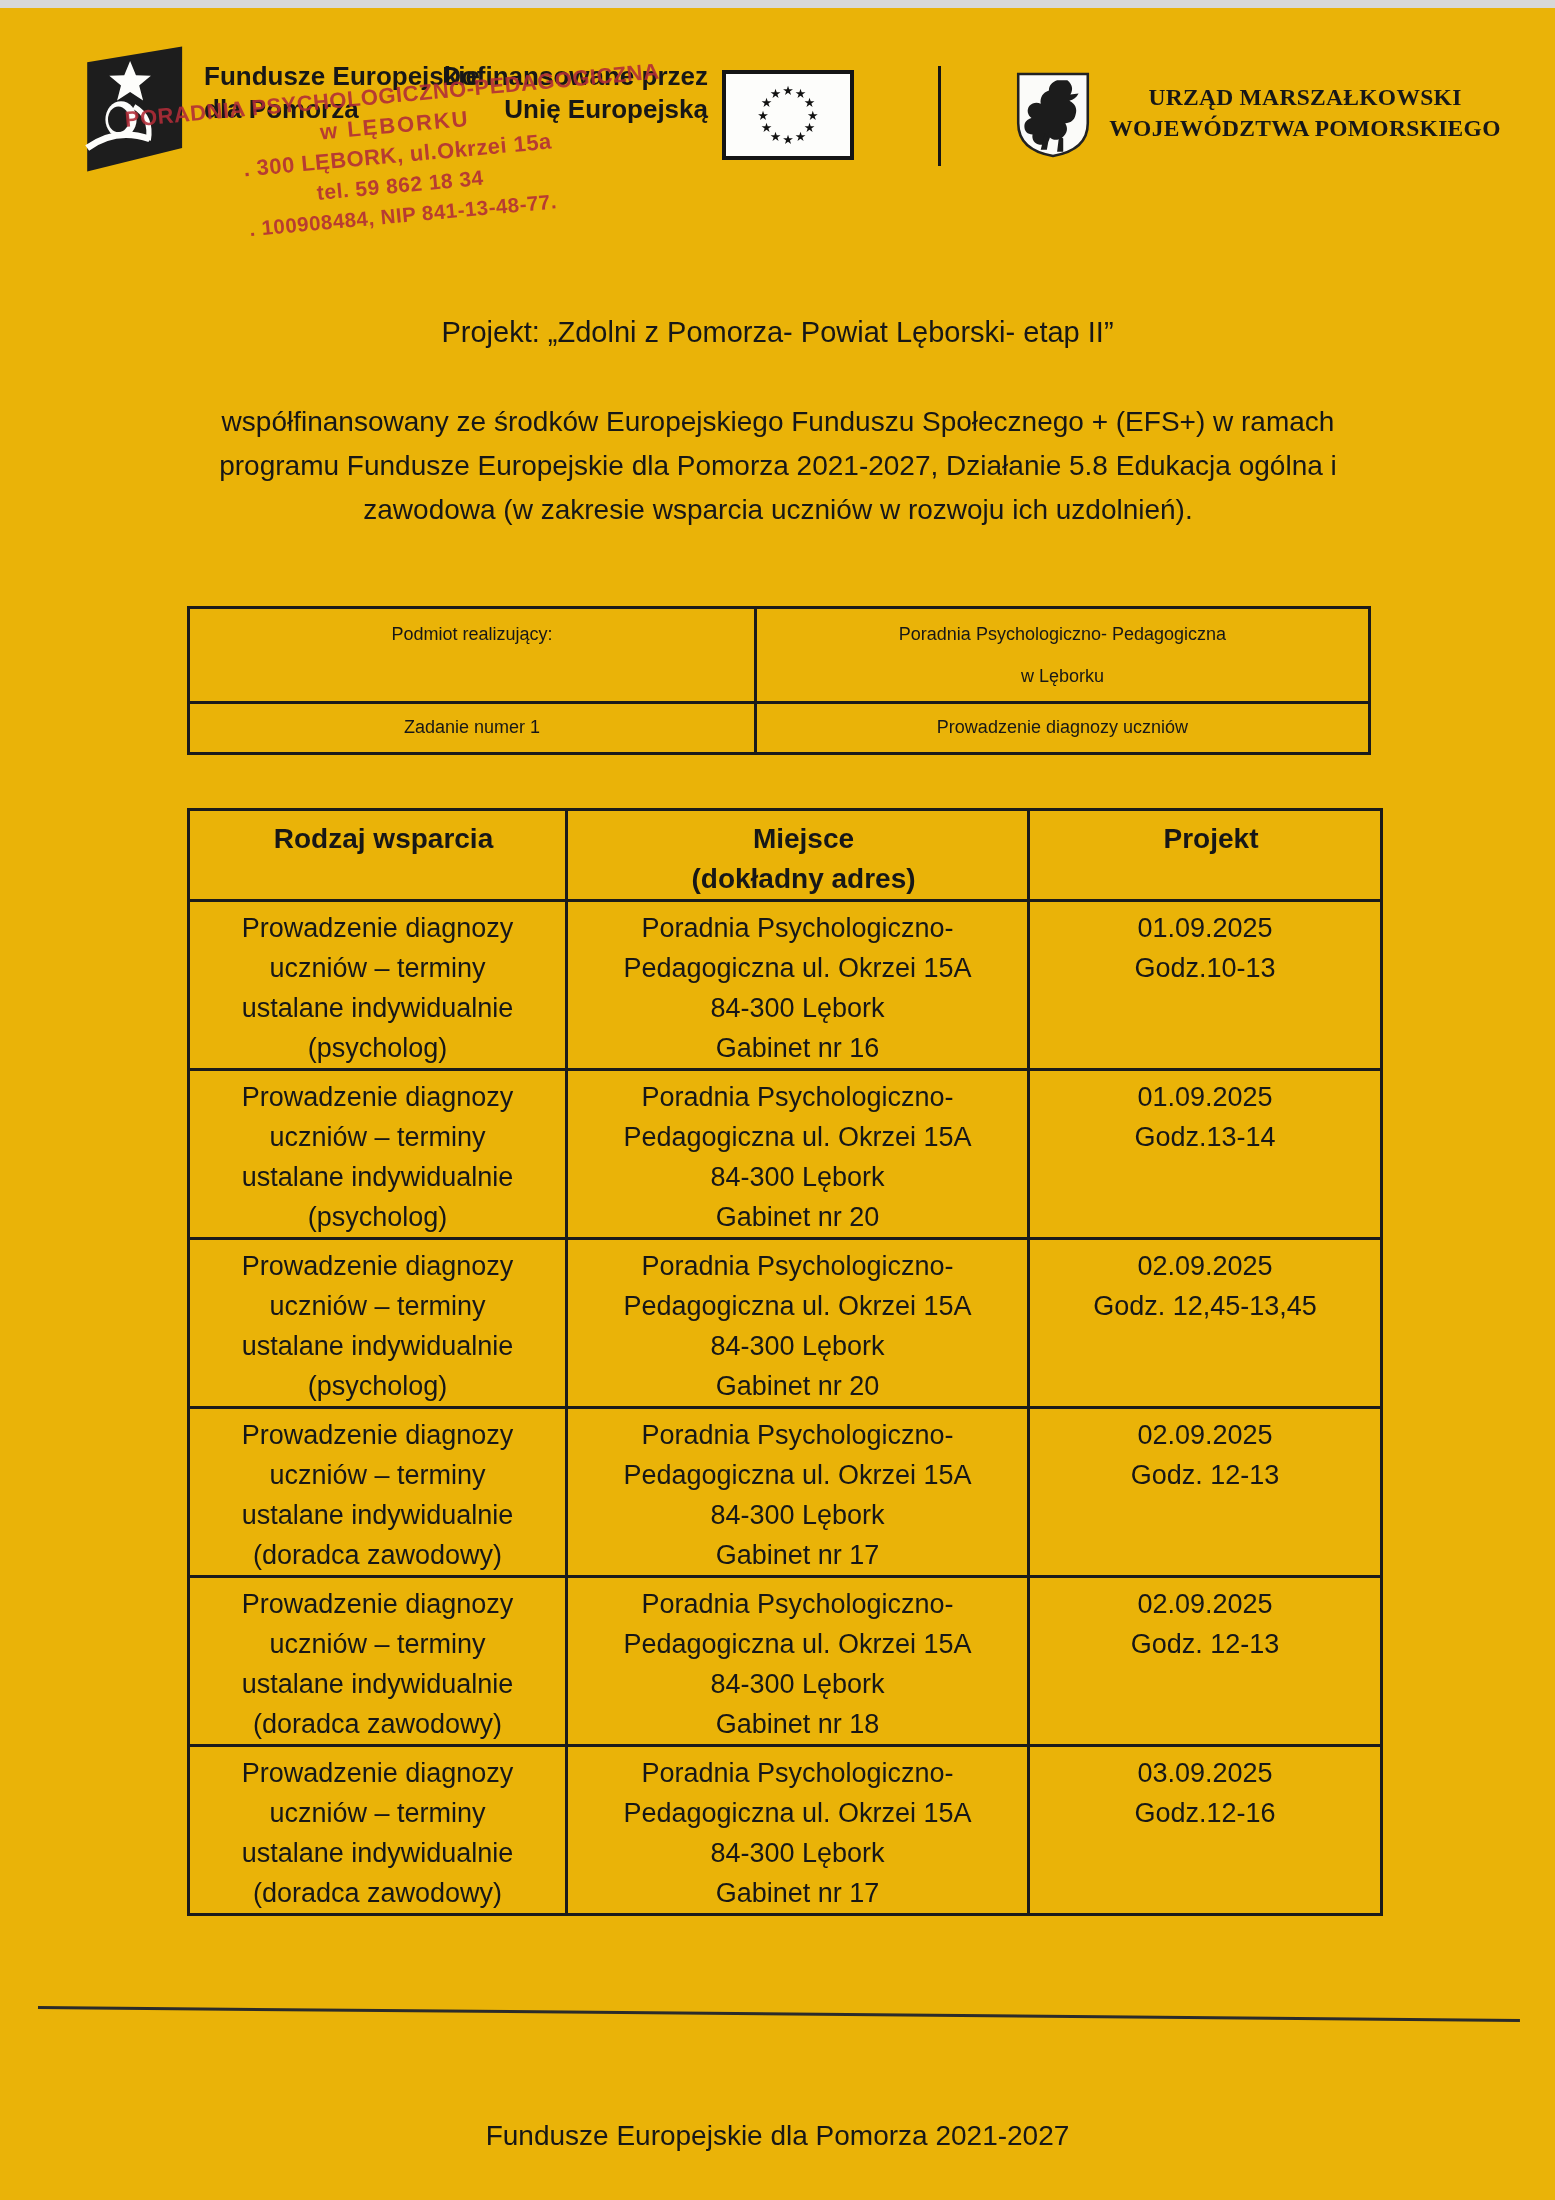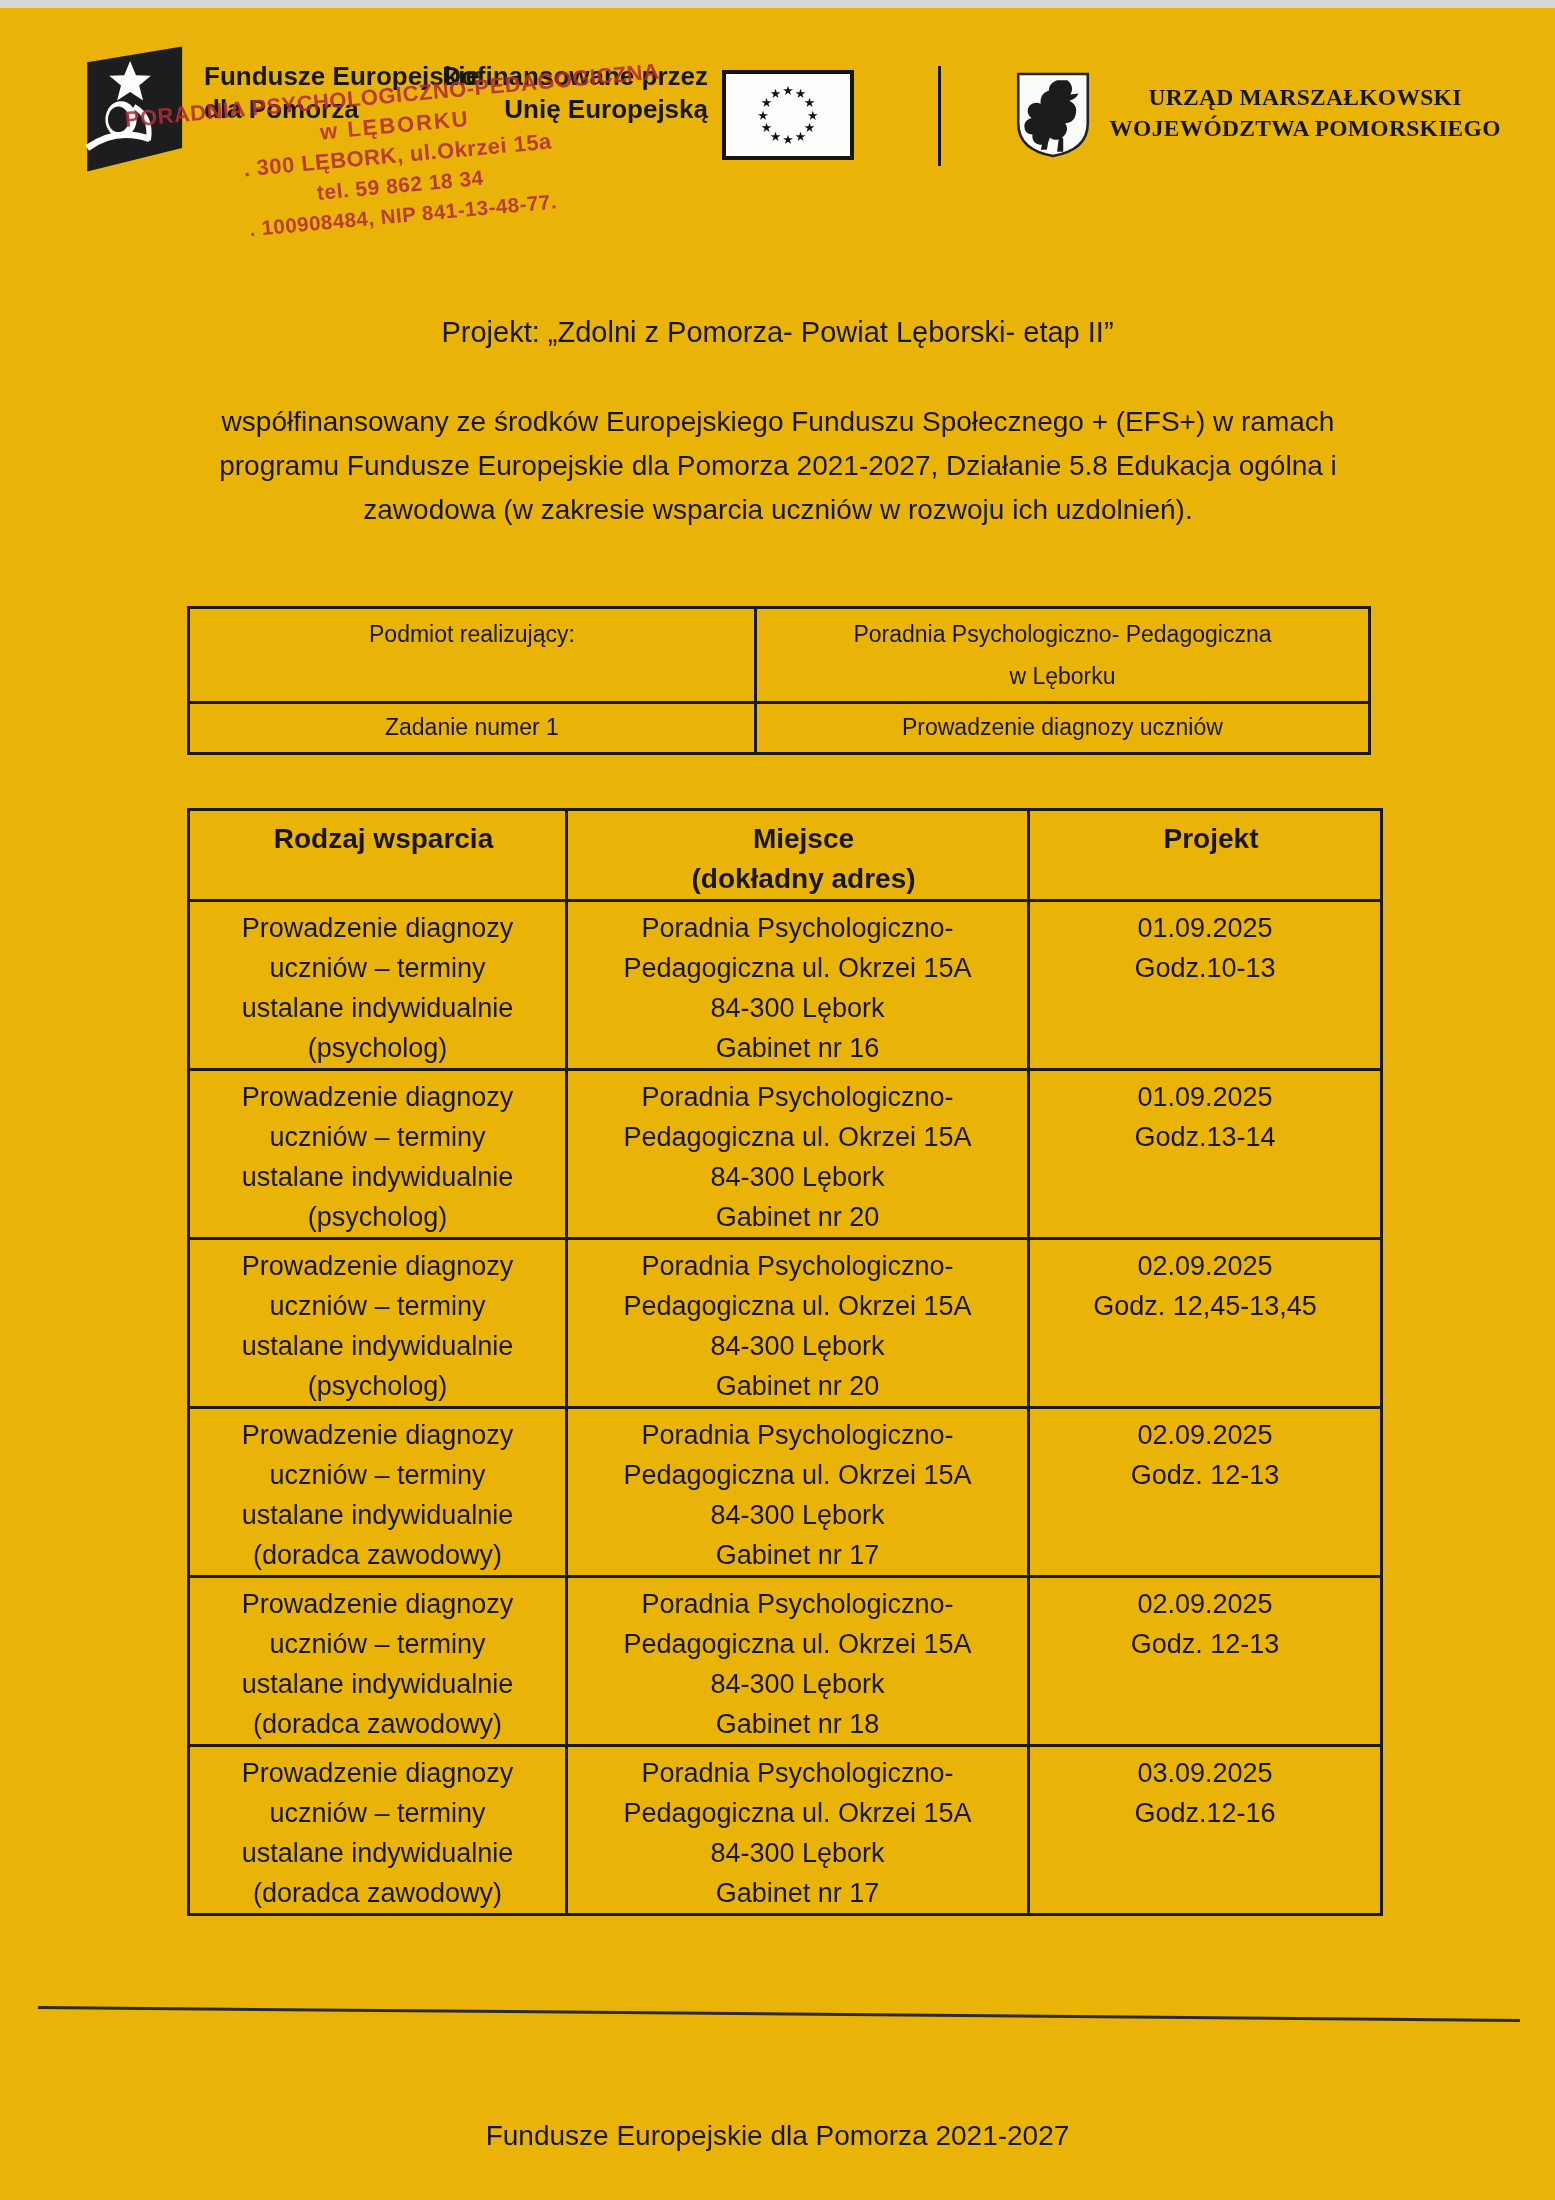--- a/index.html
+++ b/index.html
@@ -44,21 +44,21 @@
   
   .doc-title{left:0;top:220px;width:100%;text-align:center;font-size:31px;font-weight:bold;margin:0;}
   .project-line{left:0;top:308px;width:100%;text-align:center;font-size:29px;}
   .description{left:178px;top:392px;width:1200px;text-align:center;font-size:28px;line-height:44px;}
 
   
   table{border-collapse:collapse;table-layout:fixed;}
   td,th{border:3px solid #1b1b1b;text-align:center;vertical-align:top;overflow:hidden;}
 
   .info-table{left:187px;top:598px;width:1184px;}
-  .info-table td{font-size:23px;line-height:42px;padding:4px 6px 0 6px;}
+  .info-table td{font-size:18px;line-height:42px;padding:4px 6px 0 6px;}
   .info-table .r1 td{height:88px;}
   .info-table .r2 td{height:44px;line-height:38px;}
 
   .schedule-table{left:187px;top:800px;width:1193px;}
   .schedule-table th{font-size:28px;font-weight:bold;line-height:40px;height:80px;padding:8px 4px 0 16px;}
   .schedule-table td{font-size:27px;line-height:40px;height:155px;padding:6px 4px 0 4px;}
 
   
   .footer-rule{left:38px;top:1998px;width:1482px;height:3px;background:#2b2b2b;transform:rotate(0.5deg);transform-origin:left top;}
   .footer-text{left:0;top:2112px;width:100%;text-align:center;font-size:28px;}

